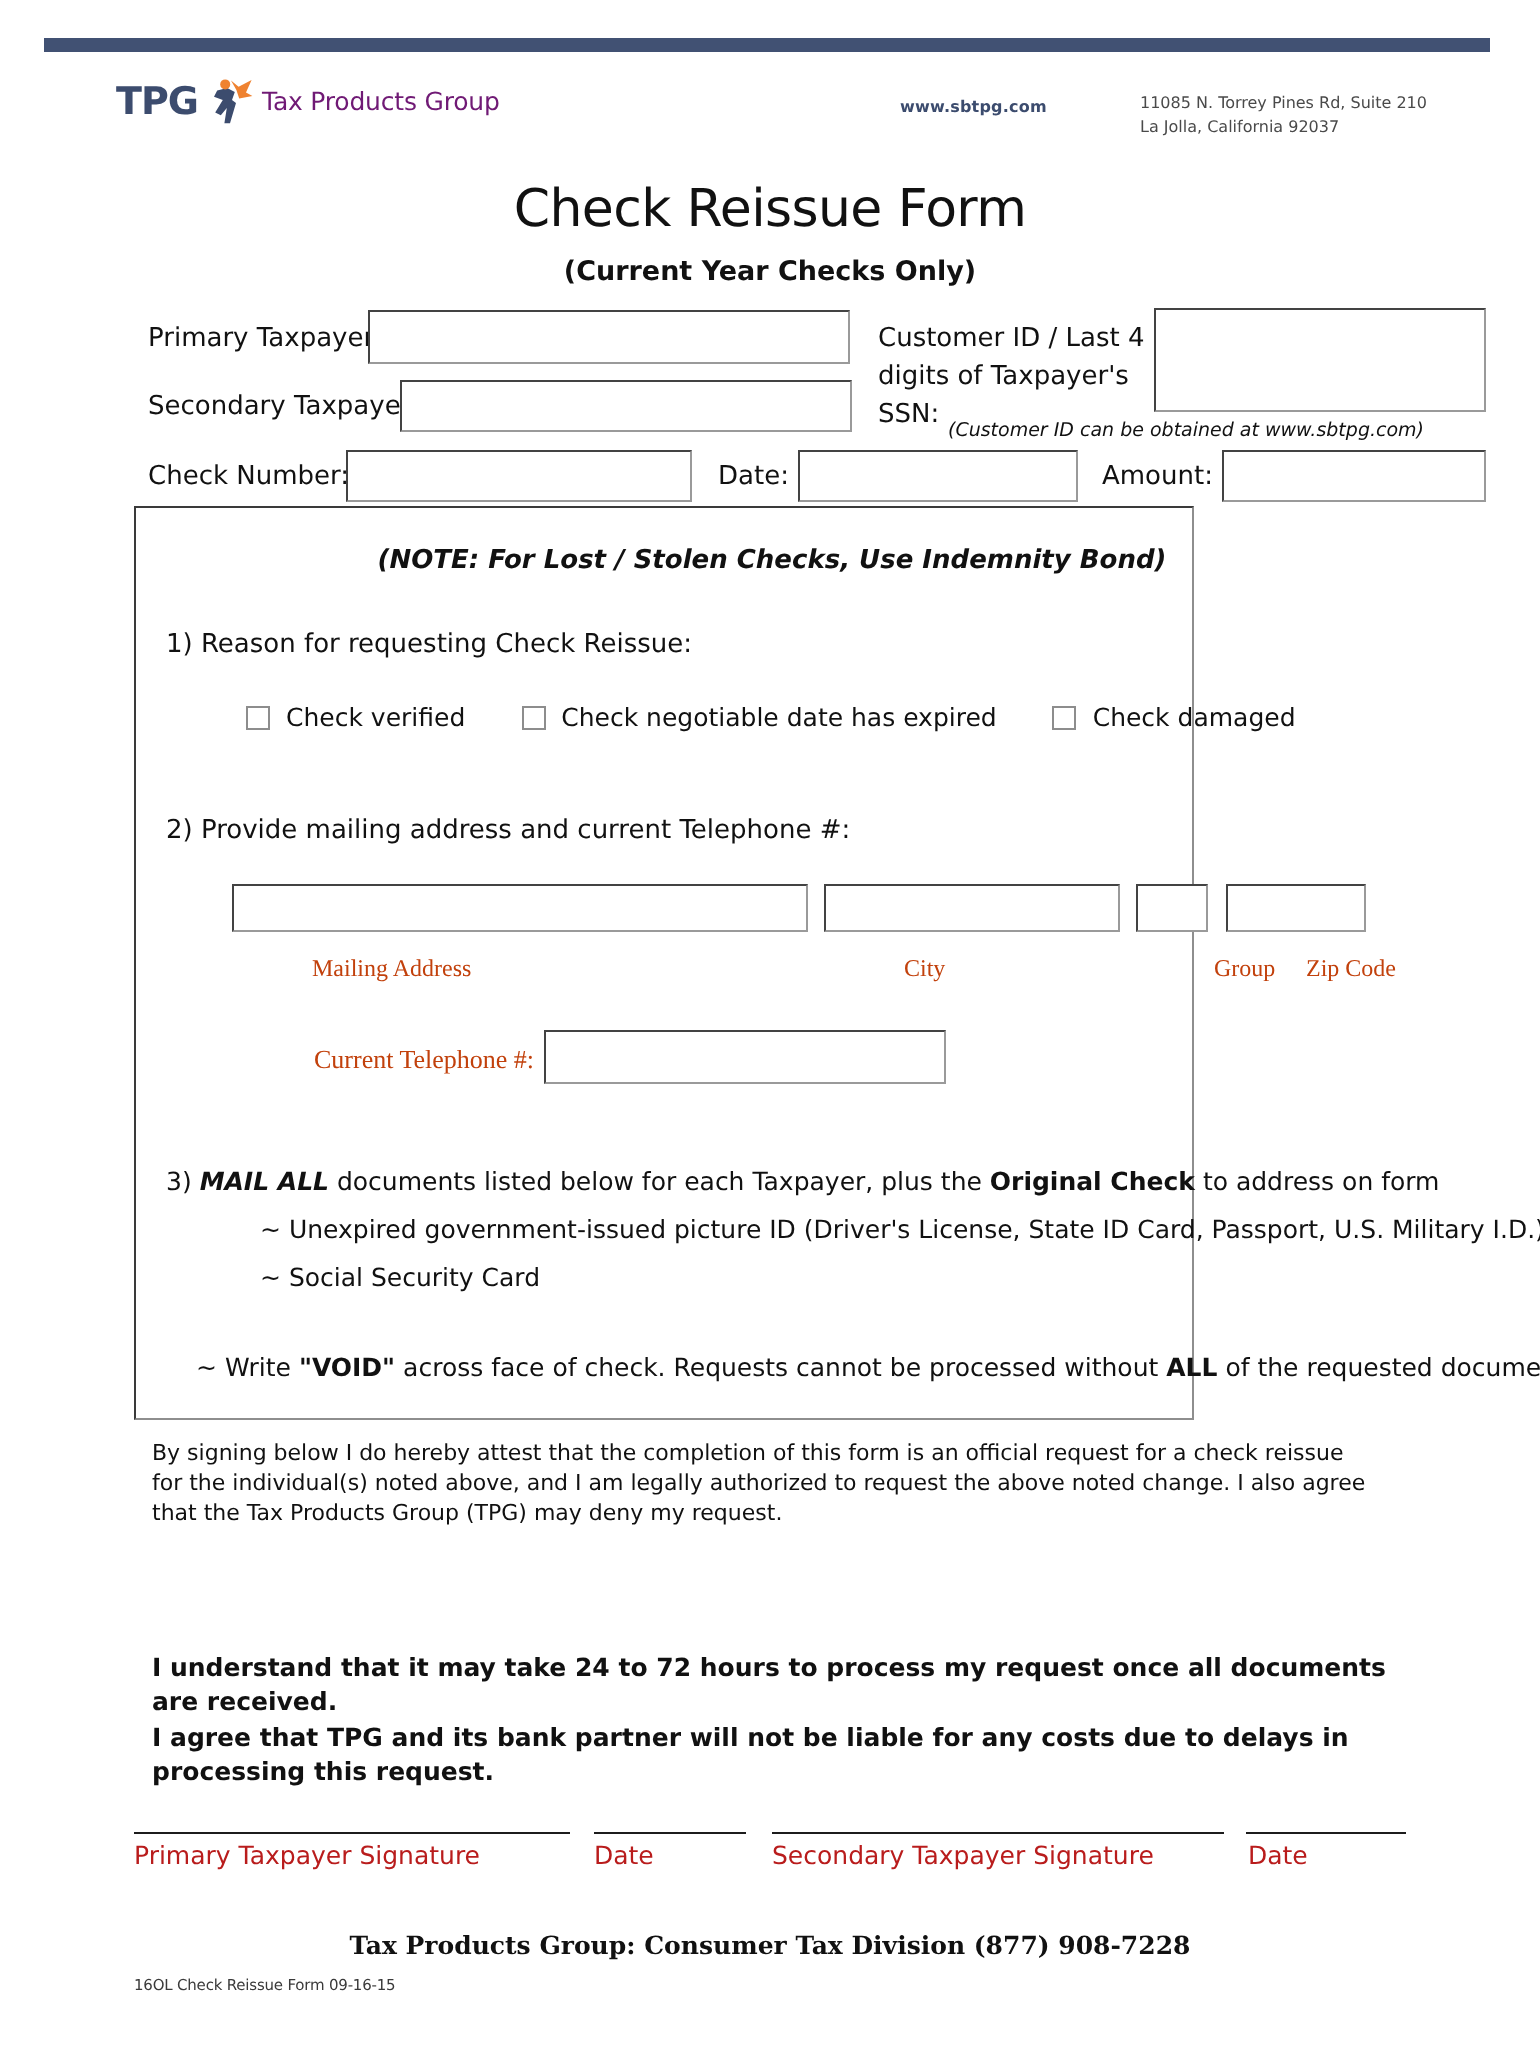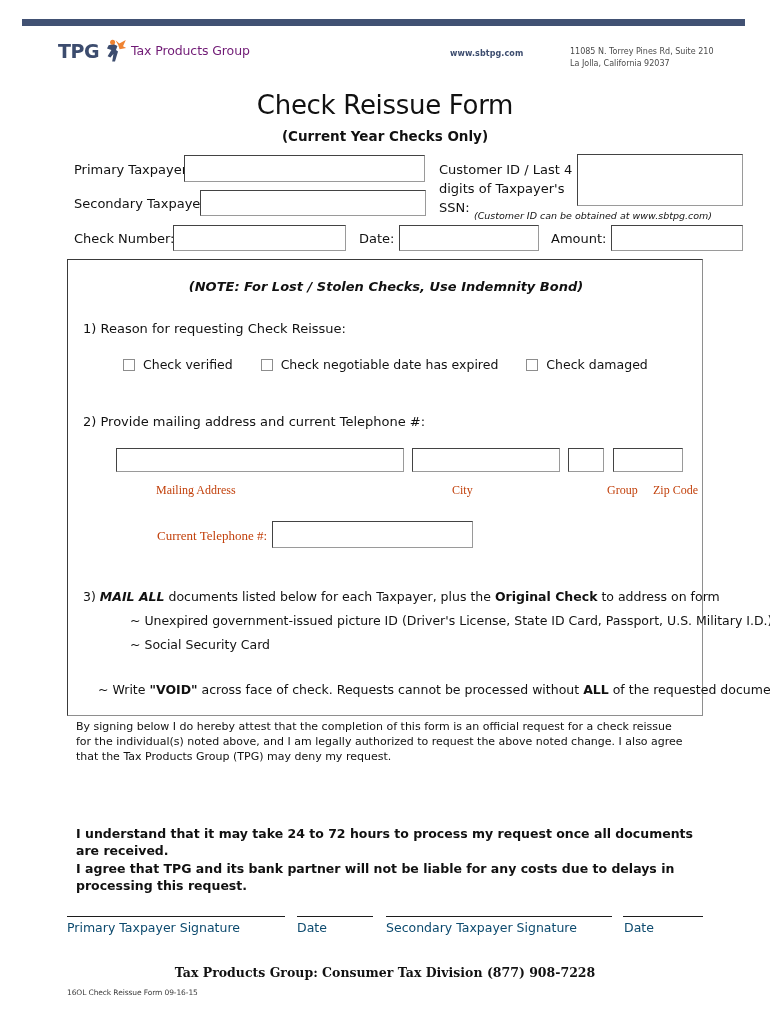--- a/index.html
+++ b/index.html
@@ -163,22 +163,22 @@
   #in-checknum  { left: 173px; top: 225px; width: 173px; height: 26px; }
   #lbl-date     { left: 359px; top: 231px; }
   #in-date      { left: 399px; top: 225px; width: 140px; height: 26px; }
   #lbl-amount   { left: 551px; top: 231px; }
   #in-amount    { left: 611px; top: 225px; width: 132px; height: 26px; }
 
   
   .panel {
     position: absolute;
     left: 67px;
-    top: 259px;
-    width: 636px;
+    top: 253px;
+    width: 530px;
     height: 457px;
     border: 1.3px solid #3a3a3a;
     border-right-color: #8e8e8e;
     border-bottom-color: #8e8e8e;
     box-sizing: border-box;
     background: #ffffff;
   }
   .note-line {
     position: absolute;
     left: 0;
@@ -300,21 +300,21 @@
   #sig1-line { left: 67px;  top: 916px; width: 218px; }
   #sig2-line { left: 297px; top: 916px; width: 76px;  }
   #sig3-line { left: 386px; top: 916px; width: 226px; }
   #sig4-line { left: 623px; top: 916px; width: 80px;  }
 
   .sig-label {
     position: absolute;
     top: 920px;
     font-family: "DejaVu Sans", sans-serif;
     font-size: 12.5px;
-    color: #0c4a6e;
+    color: #b91c1c;
     white-space: nowrap;
   }
   #sig1-label { left: 67px; }
   #sig2-label { left: 297px; }
   #sig3-label { left: 386px; }
   #sig4-label { left: 624px; }
 
   
   .footer-contact {
     position: absolute;

